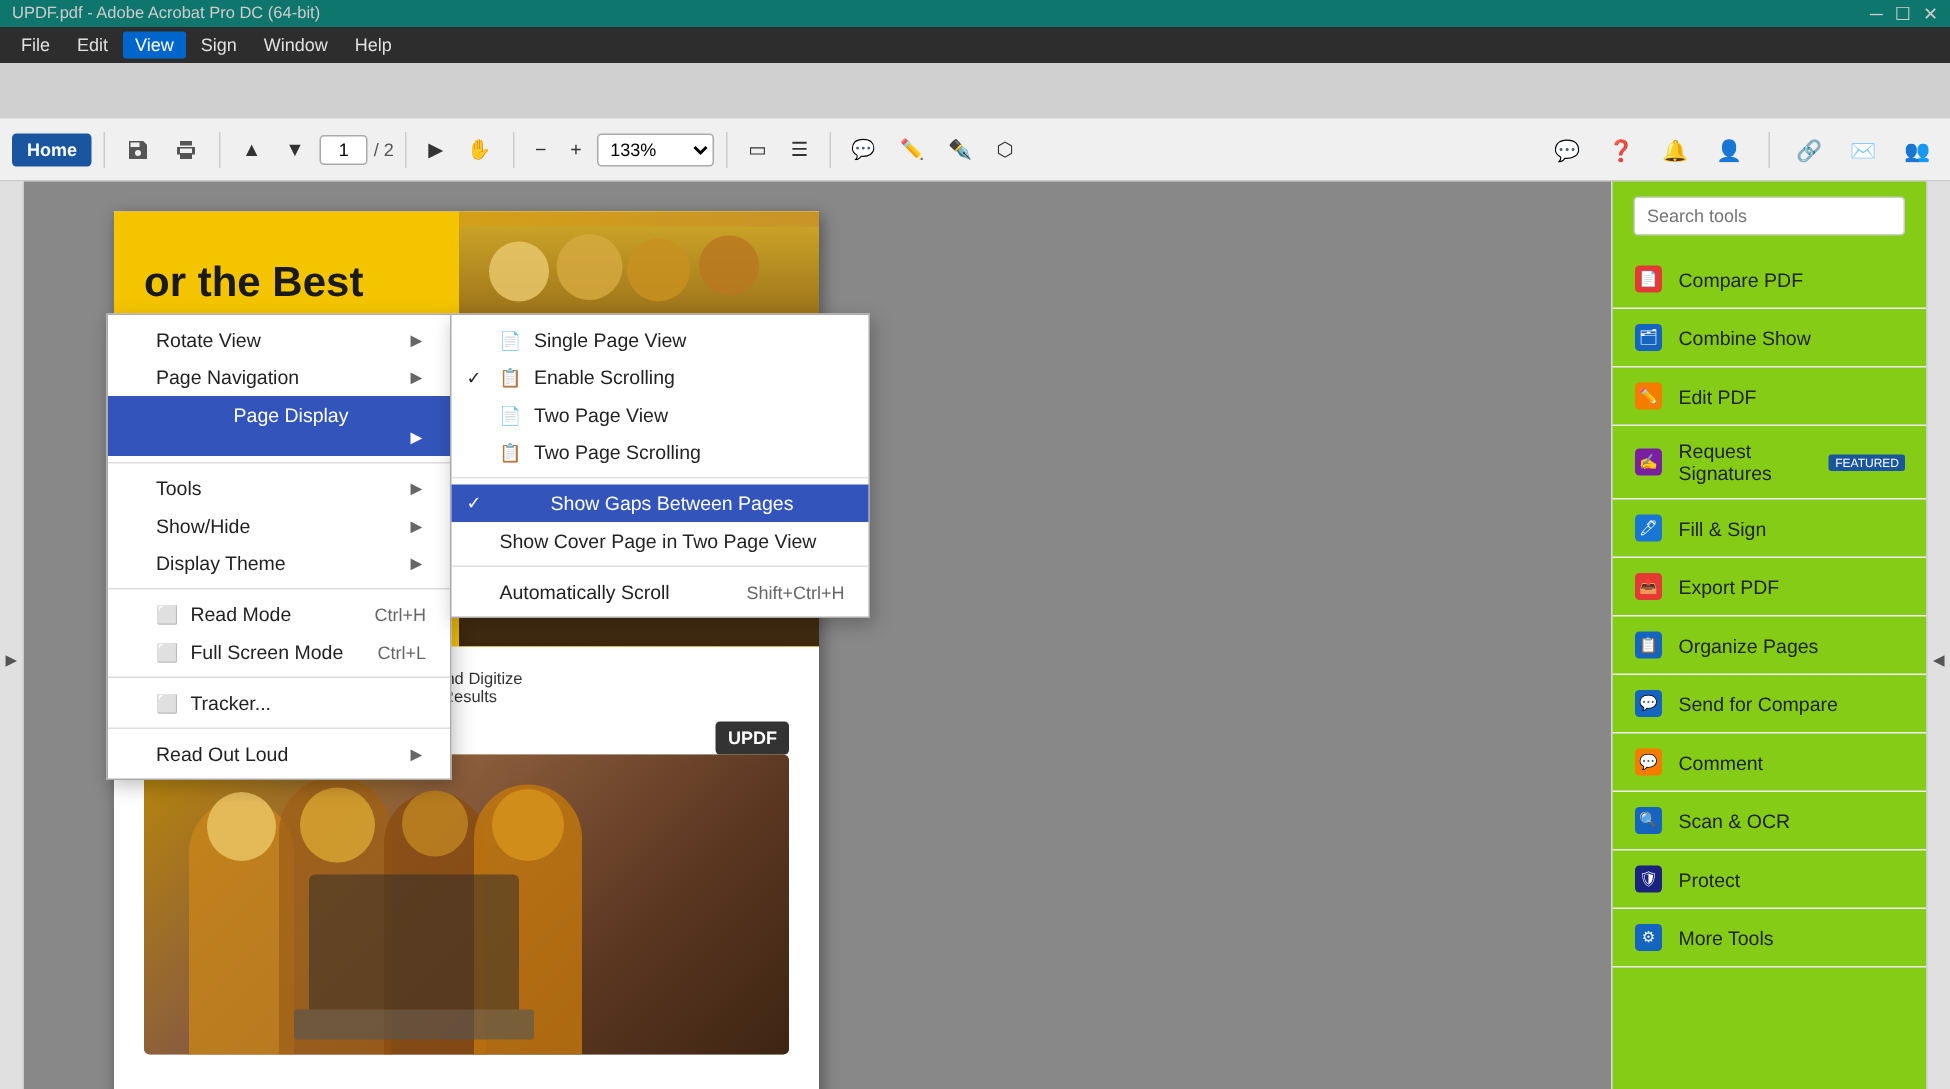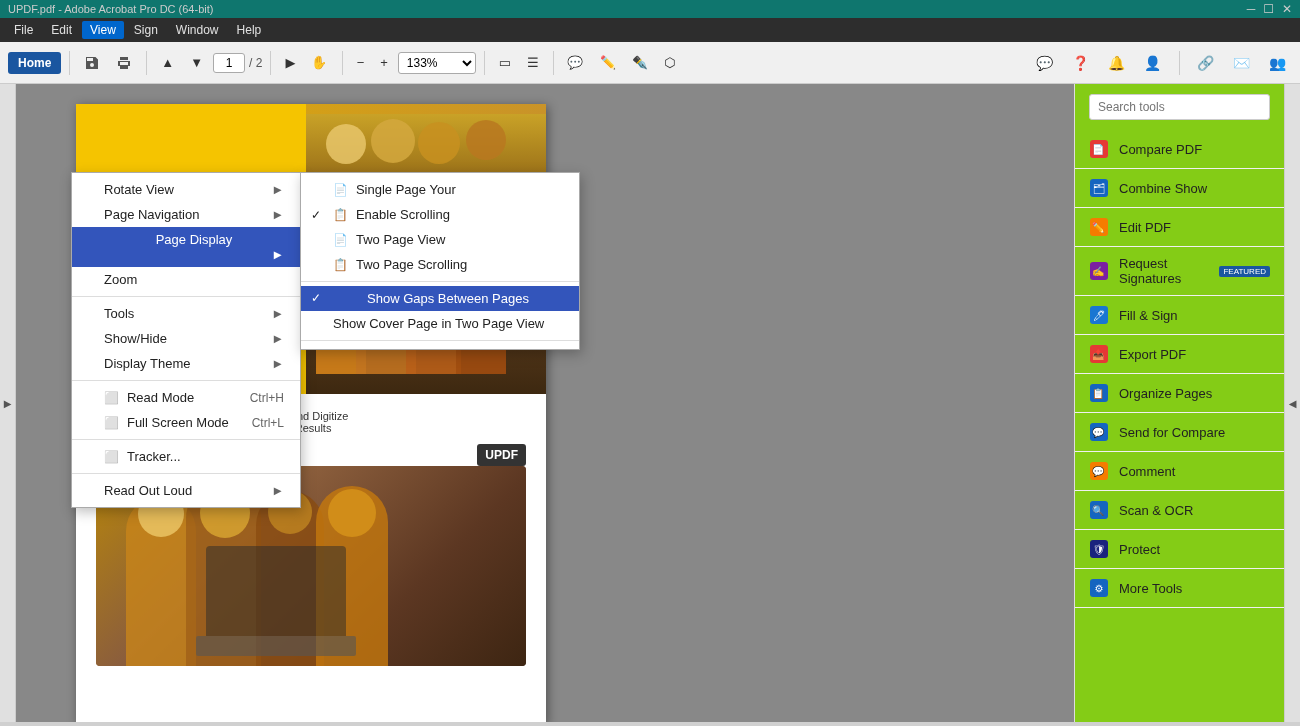--- a/index.html
+++ b/index.html
@@ -47,20 +47,21 @@
 
     
     #toolbar {
       height: 42px;
       background: #f0f0f0;
       border-bottom: 1px solid #ccc;
       display: flex;
       align-items: center;
       padding: 16px 8px;
       gap: 4px;
+      margin-top: 37px;
     }
     .tb-btn {
       padding: 4px 6px;
       border: none;
       background: transparent;
       cursor: pointer;
       border-radius: 3px;
       display: flex;
       align-items: center;
       justify-content: center;
@@ -399,21 +400,21 @@
 <div id="main">
 
   <div id="left-toggle">▶</div>
 
   <div id="content-area">
 
     <div id="pdf-page">
       <div id="pdf-hero">
         <div id="pdf-hero-text">
           <div class="big-text">
-            <br>
+            <span>or the Best</span><br>
             <span>World For</span><br>
             <span>Your Higher Studies</span>
           </div>
         </div>
         <div id="pdf-hero-img">
 
           <div style="position:absolute;bottom:0;left:0;right:0;height:280px;background:linear-gradient(to bottom, #c9a227 0%, #8B6014 30%, #5c3d1e 70%, #3d2810 100%);"></div>
           <div style="position:absolute;bottom:20px;left:10px;width:50px;height:140px;background:#d4821a;border-radius:40px 40px 0 0;opacity:0.9;"></div>
           <div style="position:absolute;bottom:20px;left:50px;width:60px;height:160px;background:#c17320;border-radius:40px 40px 0 0;opacity:0.9;"></div>
           <div style="position:absolute;bottom:20px;left:100px;width:55px;height:150px;background:#b85f18;border-radius:40px 40px 0 0;opacity:0.9;"></div>
@@ -459,23 +460,20 @@
         <span class="arrow">►</span>
       </div>
       <div class="menu-section-item">
         <span>Page Navigation</span>
         <span class="arrow">►</span>
       </div>
       <div class="menu-section-item active-item">
         <span>Page Display</span>
         <span class="arrow">►</span>
       </div>
-      <div class="menu-section-item">
-        <span>Zoom</span>
-      </div>
       <hr class="menu-divider">
       <div class="menu-section-item">
         <span>Tools</span>
         <span class="arrow">►</span>
       </div>
       <div class="menu-section-item">
         <span>Show/Hide</span>
         <span class="arrow">►</span>
       </div>
       <div class="menu-section-item">
@@ -501,21 +499,21 @@
       <hr class="menu-divider">
       <div class="menu-section-item">
         <span>Read Out Loud</span>
         <span class="arrow">►</span>
       </div>
     </div>
 
     <div id="page-display-submenu">
       <div class="menu-section-item">
         <span class="menu-icon-left">📄</span>
-        <span>Single Page Your</span>
+        <span>Single Page View</span>
       </div>
       <div class="menu-section-item">
         <span class="menu-check">✓</span>
         <span class="menu-icon-left">📋</span>
         <span>Enable Scrolling</span>
       </div>
       <div class="menu-section-item">
         <span class="menu-icon-left">📄</span>
         <span>Two Page View</span>
       </div>
@@ -525,20 +523,24 @@
       </div>
       <hr class="menu-divider">
       <div class="menu-section-item active-item">
         <span class="menu-check">✓</span>
         <span>Show Gaps Between Pages</span>
       </div>
       <div class="menu-section-item">
         <span>Show Cover Page in Two Page View</span>
       </div>
       <hr class="menu-divider">
+      <div class="menu-section-item">
+        <span>Automatically Scroll</span>
+        <span class="shortcut">Shift+Ctrl+H</span>
+      </div>
     </div>
 
   </div>
 
   <div id="right-panel">
     <div id="search-tools-header">
       <input type="text" style="width: 100%; padding: 5px 8px; border: 1px solid rgb(204, 204, 204); border-radius: 3px; font-size: 12px;" placeholder="Search tools">
     </div>
     <div id="tools-list">
     <div class="tool-item">

